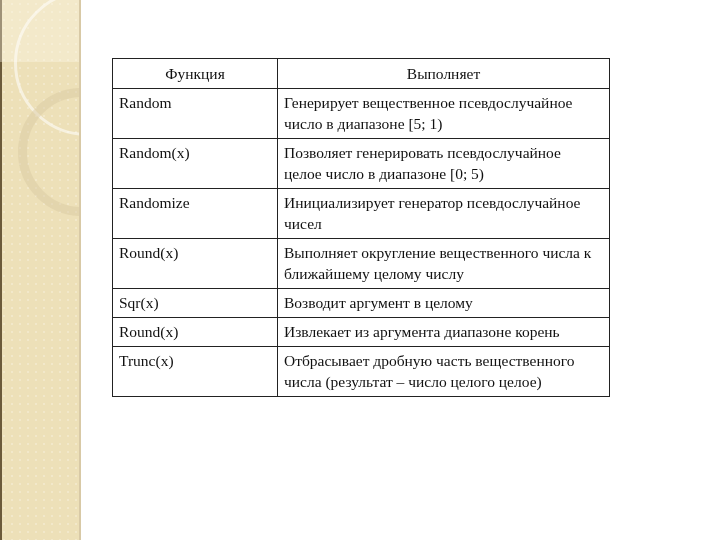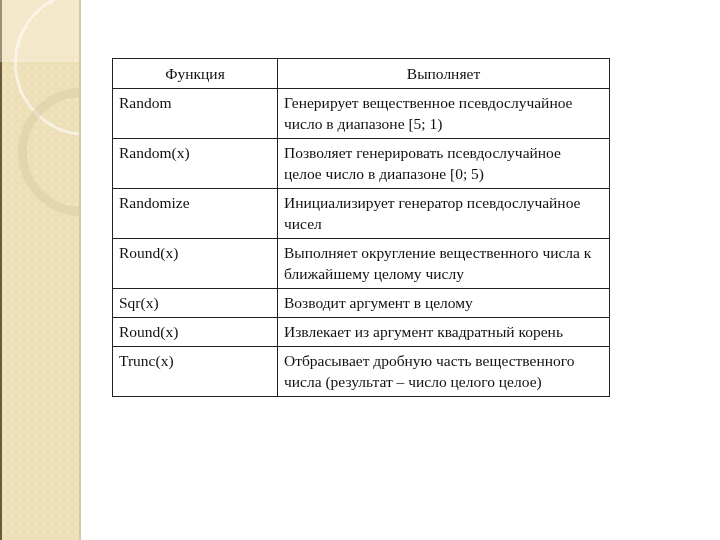--- a/index.html
+++ b/index.html
@@ -85,20 +85,20 @@
     <tr>
       <td class="c1">Round(x)</td>
       <td>Выполняет округление вещественного числа к ближайшему целому числу</td>
     </tr>
     <tr>
       <td class="c1">Sqr(x)</td>
       <td>Возводит аргумент в целому</td>
     </tr>
     <tr>
       <td class="c1">Round(x)</td>
-      <td>Извлекает из аргумент квадратный корень</td>
+      <td>Извлекает из аргумента диапазоне корень</td>
     </tr>
     <tr>
       <td class="c1">Trunc(x)</td>
       <td>Отбрасывает дробную часть вещественного числа (результат – число целого целое)</td>
     </tr>
   </tbody>
 </table>
 
 </body></html>

